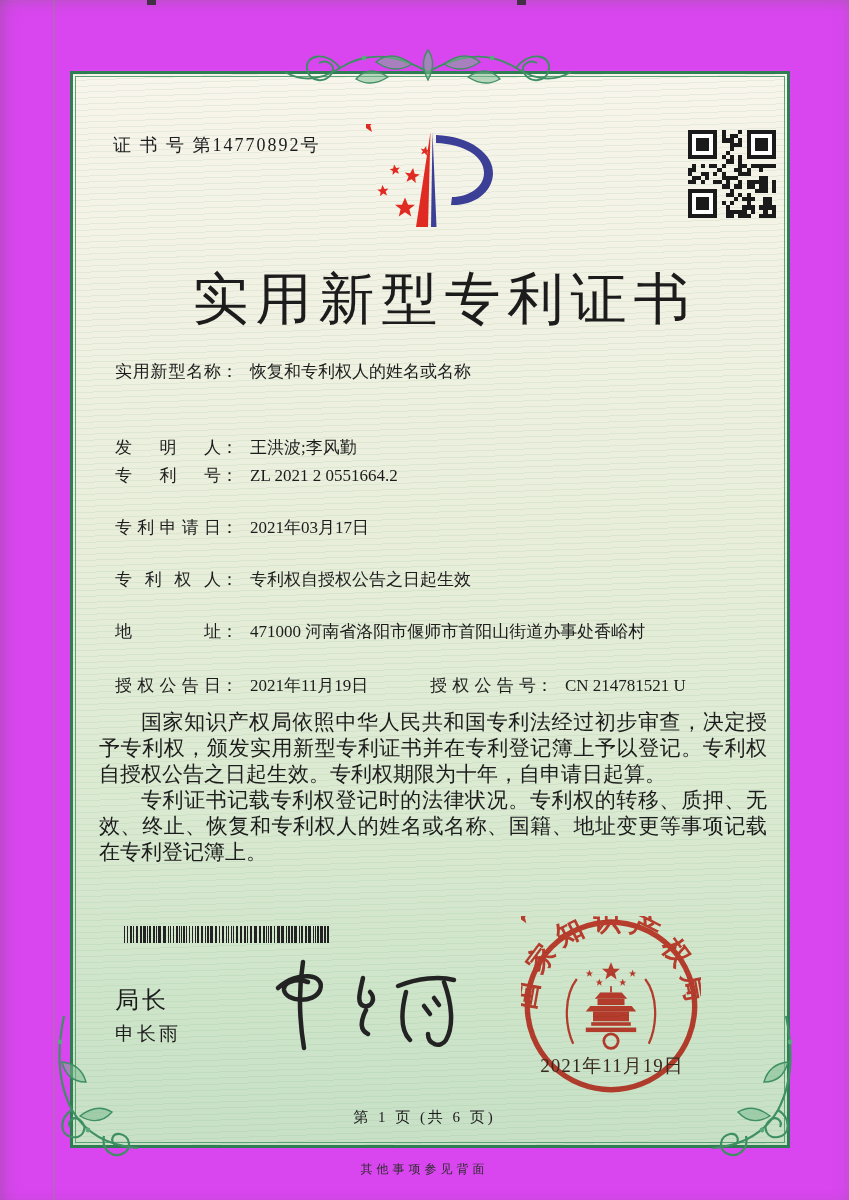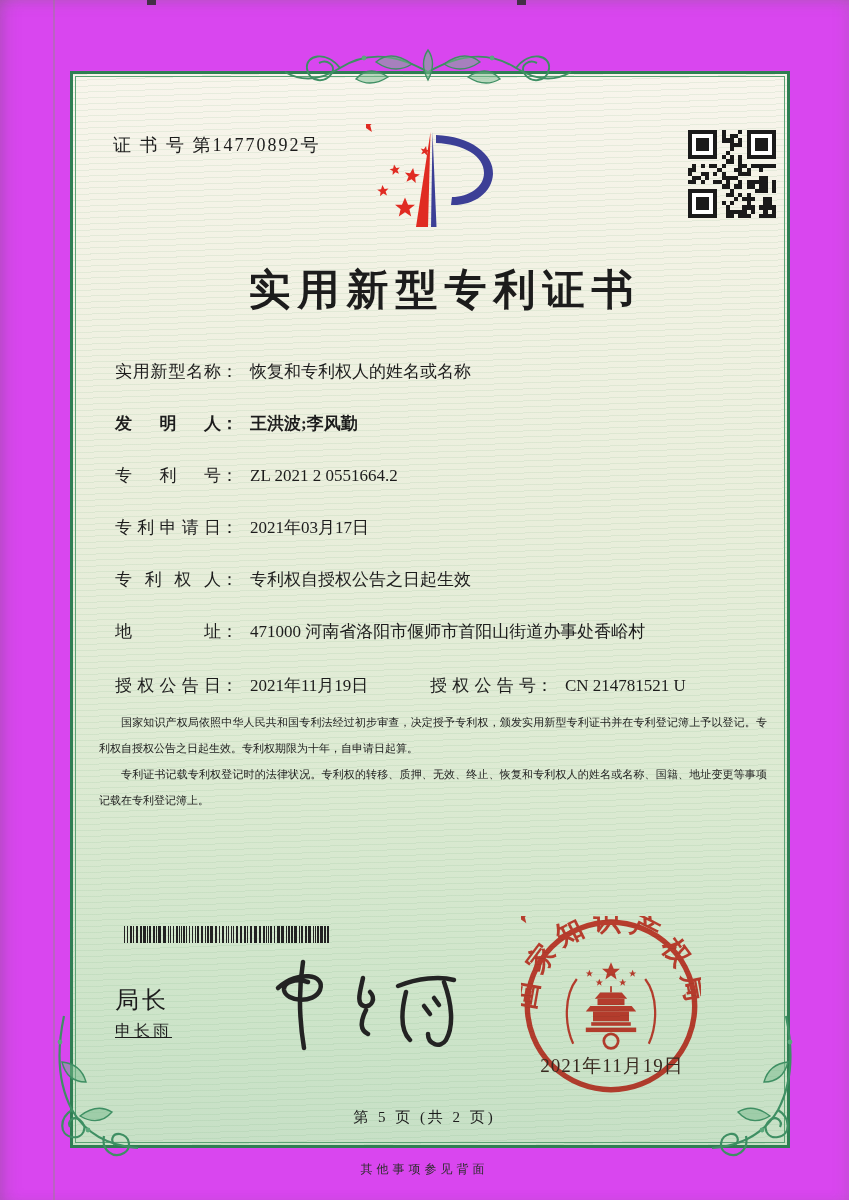--- a/index.html
+++ b/index.html
@@ -8,29 +8,29 @@
         box-shadow:inset 12px 0 18px -10px rgba(90,90,85,.35), inset -10px 0 16px -10px rgba(120,118,110,.25), inset 0 12px 16px -12px rgba(120,118,110,.3);}
   .scan-edge{position:absolute;left:53px;top:0;width:2px;height:100%;background:rgba(140,138,128,.4);}
   .tick{position:absolute;top:0;width:9px;height:5px;background:#2b2b2b;opacity:.85;}
   .frame{position:absolute;left:70px;top:71px;width:714px;height:1071px;border:3px solid #2f7e53;
         background-image:
           repeating-linear-gradient(178deg, rgba(110,170,120,0.12) 0px, rgba(110,170,120,0.12) 1px, transparent 1px, transparent 6px),
           linear-gradient(180deg,#f8f5ec 0%,#f2f2e4 18%,#e9eedb 42%,#dcead2 66%,#cde4c9 88%,#c7e0c6 100%);}
   .frame::after{content:"";position:absolute;inset:2px;border:1px solid #5aa274;pointer-events:none;}
   .abs{position:absolute;}
   .cert-no{left:113px;top:133px;font-size:18px;letter-spacing:2px;}
-  .title{left:0;right:0;top:262px;text-align:center;font-size:42px;font-weight:bold;letter-spacing:7px;padding-left:40px;}
+  .title{left:0;right:0;top:262px;text-align:center;font-size:56px;font-weight:normal;letter-spacing:7px;padding-left:40px;}
   .row{position:absolute;left:115px;width:660px;font-size:17px;white-space:nowrap;}
   .lbl{display:inline-block;width:106px;text-align:justify;text-align-last:justify;}
   .colon{display:inline-block;margin-right:12px;}
   .pair2{position:absolute;left:315px;top:0;}
-  .paras{position:absolute;left:99px;top:709px;width:668px;font-size:11px;line-height:26px;text-align:justify;}
+  .paras{position:absolute;left:99px;top:709px;width:668px;font-size:21px;line-height:26px;text-align:justify;}
   .paras p{margin:0;text-indent:2em;}
   .sig-title{left:115px;top:984px;font-family:"Liberation Sans","DejaVu Sans",sans-serif;font-size:24px;letter-spacing:3px;}
-  .sig-name{left:115px;top:1021px;font-family:"Liberation Sans","DejaVu Sans",sans-serif;font-size:16px;letter-spacing:3px;text-decoration:underline;}
+  .sig-name{left:115px;top:1021px;font-family:"Liberation Sans","DejaVu Sans",sans-serif;font-size:19px;letter-spacing:3px;}
   .seal-wrap{left:521px;top:916px;width:180px;height:180px;opacity:.92;mix-blend-mode:multiply;}
   .seal-date{left:512px;top:1053px;width:200px;text-align:center;font-size:19px;letter-spacing:1px;color:#38291f;}
   .page-num{left:0;right:0;top:1108px;text-align:center;font-size:15px;letter-spacing:3px;}
   .back-note{left:0;right:0;top:1161px;text-align:center;font-size:12px;letter-spacing:4px;color:#2d2d2d;}
   svg{display:block;}
 </style>
 </head>
 <body>
 
 <div class="page">
@@ -225,21 +225,21 @@
         <rect x="19" y="20" width="1" height="1"></rect>
         <rect x="20" y="20" width="1" height="1"></rect>
       </g>
   </svg>
 
   <div class="abs title">实用新型专利证书</div>
 
   <div class="row" style="top:360px;">
     <span class="lbl">实用新型名称</span><span class="colon">：</span><span class="val">恢复和专利权人的姓名或名称</span>
   </div>
-  <div class="row" style="top:412px;font-weight:bold;">
+  <div class="row" style="top:436px;">
     <span class="lbl">发明人</span><span class="colon">：</span><span class="val">王洪波;李风勤</span>
   </div>
   <div class="row" style="top:464px;">
     <span class="lbl">专利号</span><span class="colon">：</span><span class="val">ZL 2021 2 0551664.2</span>
   </div>
   <div class="row" style="top:516px;">
     <span class="lbl">专利申请日</span><span class="colon">：</span><span class="val">2021年03月17日</span>
   </div>
   <div class="row" style="top:568px;">
     <span class="lbl">专利权人</span><span class="colon">：</span><span class="val">专利权自授权公告之日起生效</span>
@@ -365,15 +365,15 @@
       <path d="M72 106 L128 106 L123 100 L77 100 Z"></path>
       <rect x="85" y="92" width="30" height="7"></rect>
       <path d="M82 92 L118 92 L112 85 L88 85 Z"></path>
       <rect x="99" y="78" width="2" height="7"></rect>
       <circle cx="100" cy="139" r="8" fill="none" stroke="#dd3327" stroke-width="3"></circle>
       <path d="M58 142 C48 120 48 88 62 70 M142 142 C152 120 152 88 138 70" fill="none" stroke="#dd3327" stroke-width="2.5"></path>
     </g>
   </svg>
   <div class="abs seal-date">2021年11月19日</div>
 
-  <div class="abs page-num">第 5 页 (共 2 页)</div>
+  <div class="abs page-num">第 1 页 (共 6 页)</div>
   <div class="abs back-note">其他事项参见背面</div>
 </div>
 
 </body></html>

